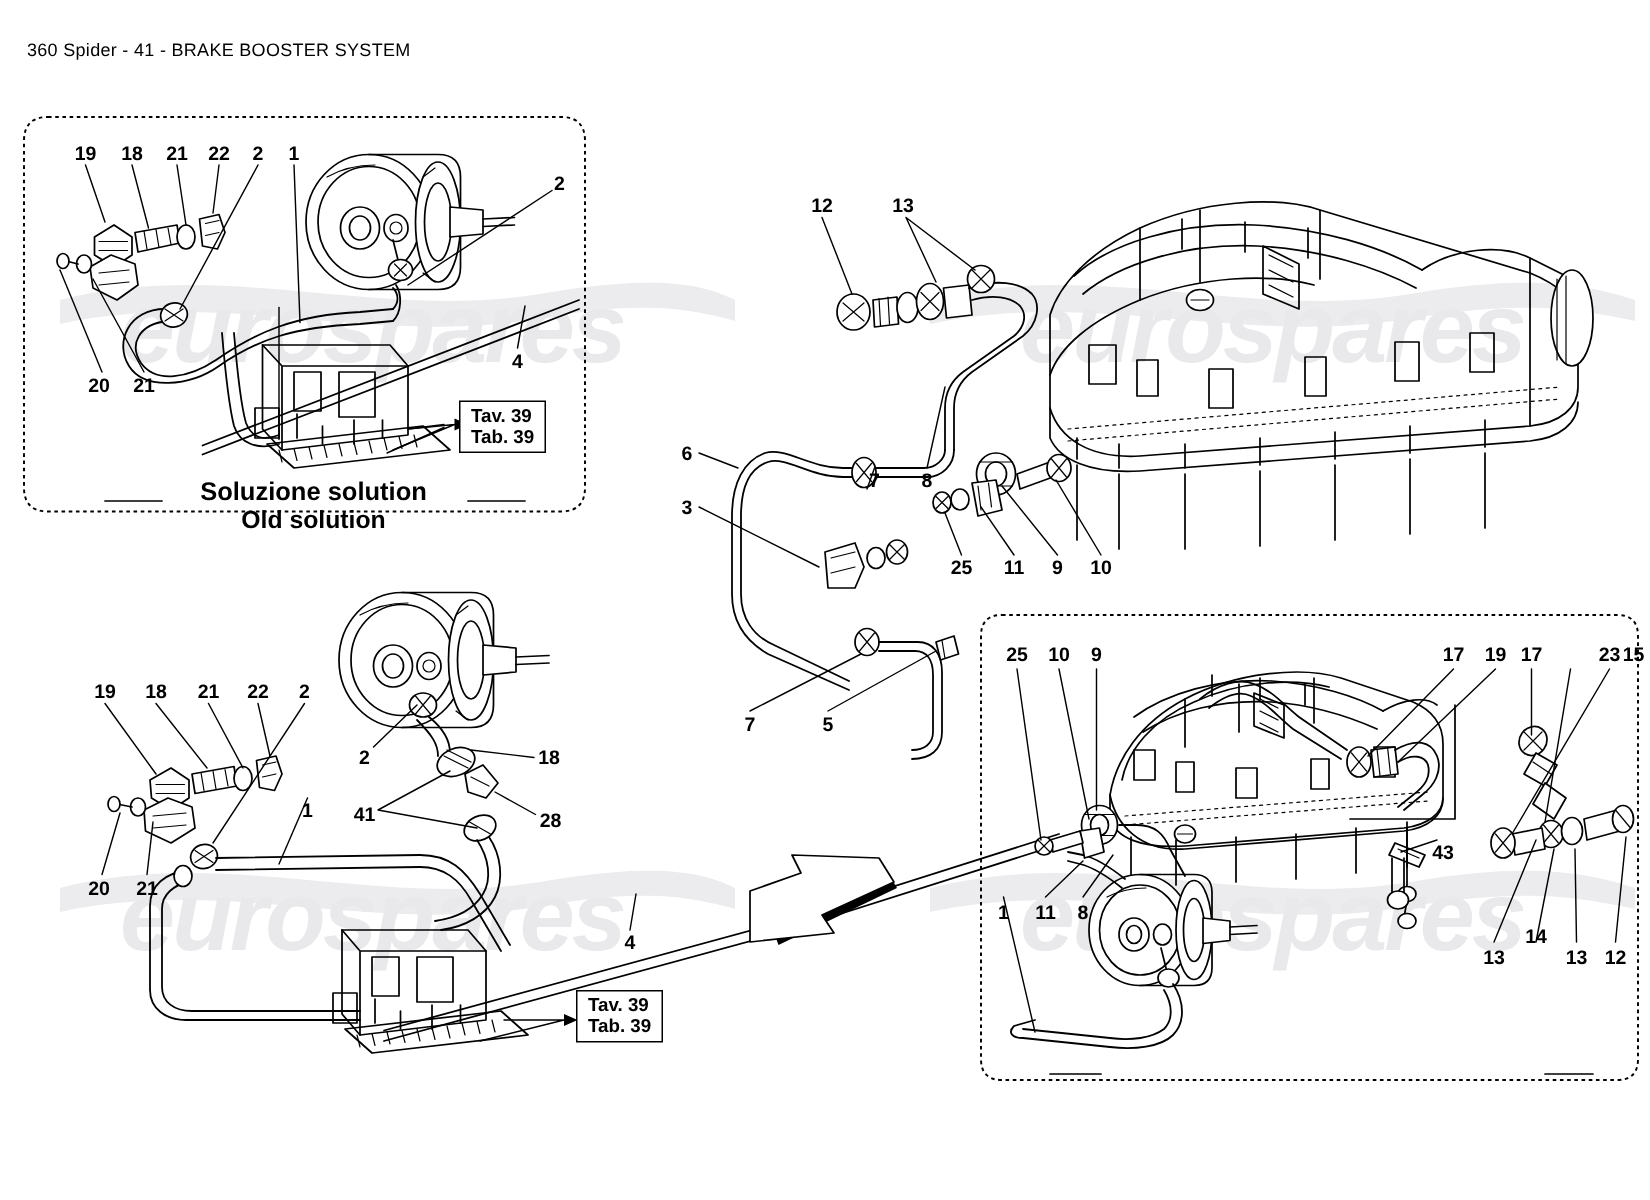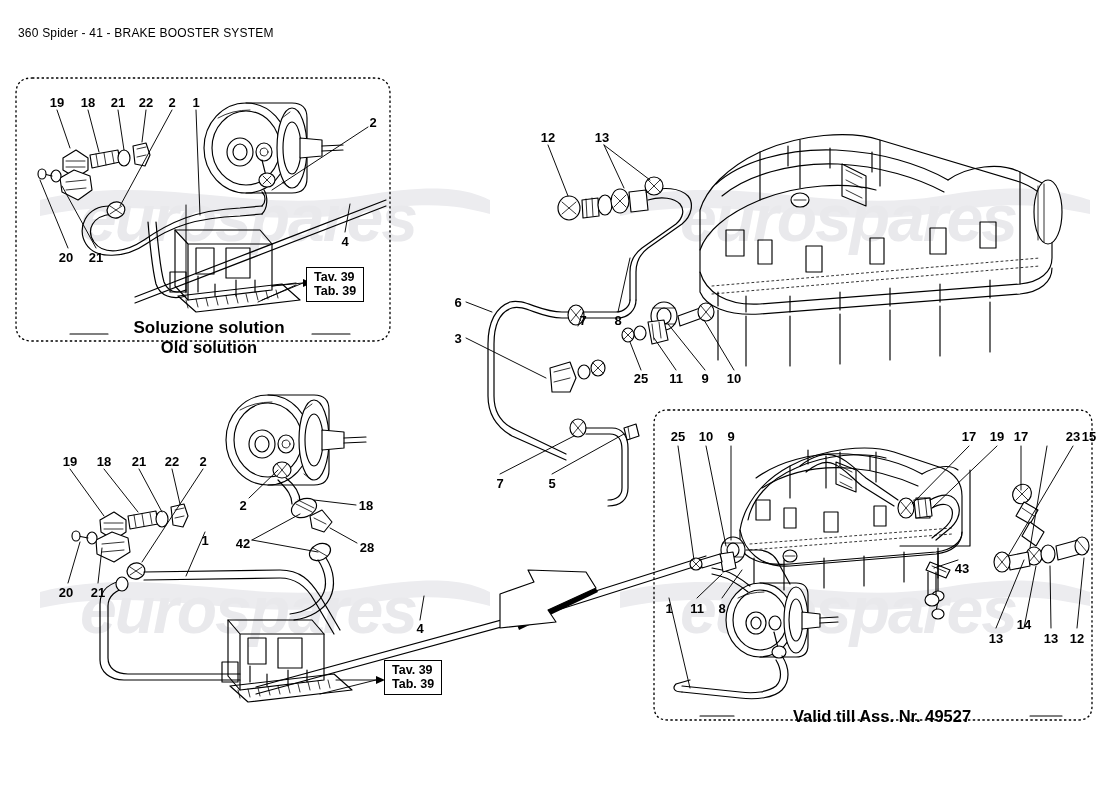--- a/index.html
+++ b/index.html
@@ -519,21 +519,21 @@
       <div class="num" style="left: 70px; top: 461px;">19</div>
       <div class="num" style="left: 104px; top: 461px;">18</div>
       <div class="num" style="left: 139px; top: 461px;">21</div>
       <div class="num" style="left: 172px; top: 461px;">22</div>
       <div class="num" style="left: 203px; top: 461px;">2</div>
       <div class="num" style="left: 66px; top: 592px;">20</div>
       <div class="num" style="left: 98px; top: 592px;">21</div>
       <div class="num" style="left: 205px; top: 540px;">1</div>
       <div class="num" style="left: 243px; top: 505px;">2</div>
       <div class="num" style="left: 366px; top: 505px;">18</div>
-      <div class="num" style="left: 243px; top: 543px;">42</div>
+      <div class="num" style="left: 243px; top: 543px;">41</div>
       <div class="num" style="left: 367px; top: 547px;">28</div>
       <div class="num" style="left: 420px; top: 628px;">4</div>
       <div class="num" style="left: 678px; top: 436px;">25</div>
       <div class="num" style="left: 706px; top: 436px;">10</div>
       <div class="num" style="left: 731px; top: 436px;">9</div>
       <div class="num" style="left: 969px; top: 436px;">17</div>
       <div class="num" style="left: 997px; top: 436px;">19</div>
       <div class="num" style="left: 1021px; top: 436px;">17</div>
       <div class="num" style="left: 1047px; top: 436px; margin-left: 42px;">15</div>
       <div class="num" style="left: 1073px; top: 436px;">23</div>
@@ -556,16 +556,15 @@
     <div>Tav. 39</div>
     <div>Tab. 39</div>
   </div>
 
   <div class="caption" style="left:209px;top:318px;">
     <div>Soluzione solution</div>
     <div class="l2">Old solution</div>
   </div>
 
   <div class="caption" style="left:882px;top:707px;">
-    <div class="l2">Valid till Ass. Nr. 49527</div>
   </div>
 
 </div>
 
 </body></html>

